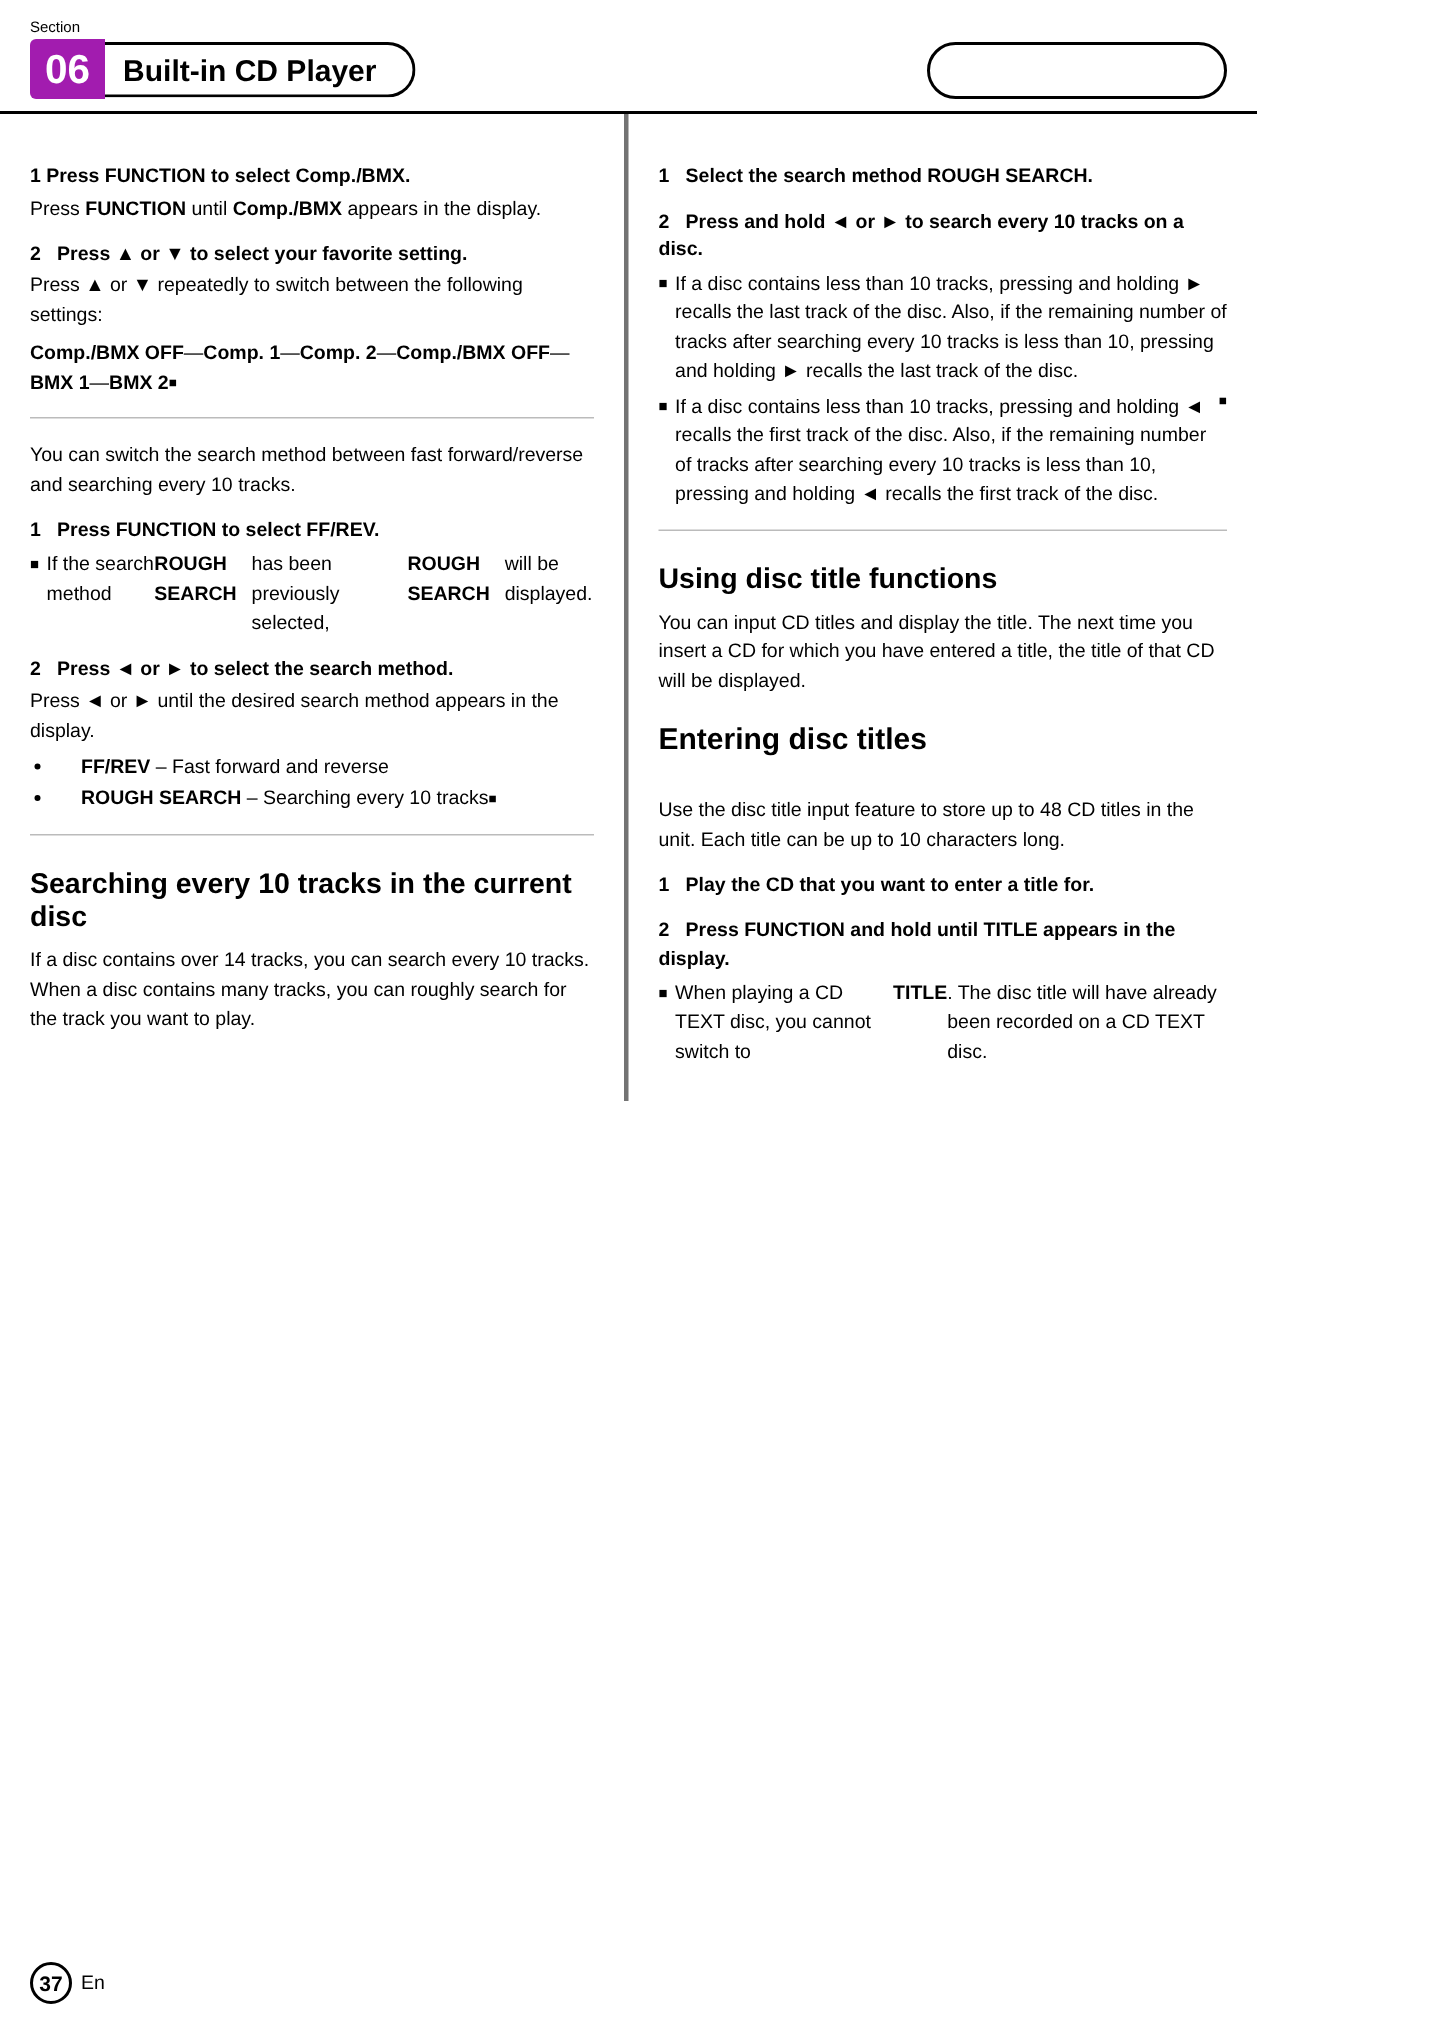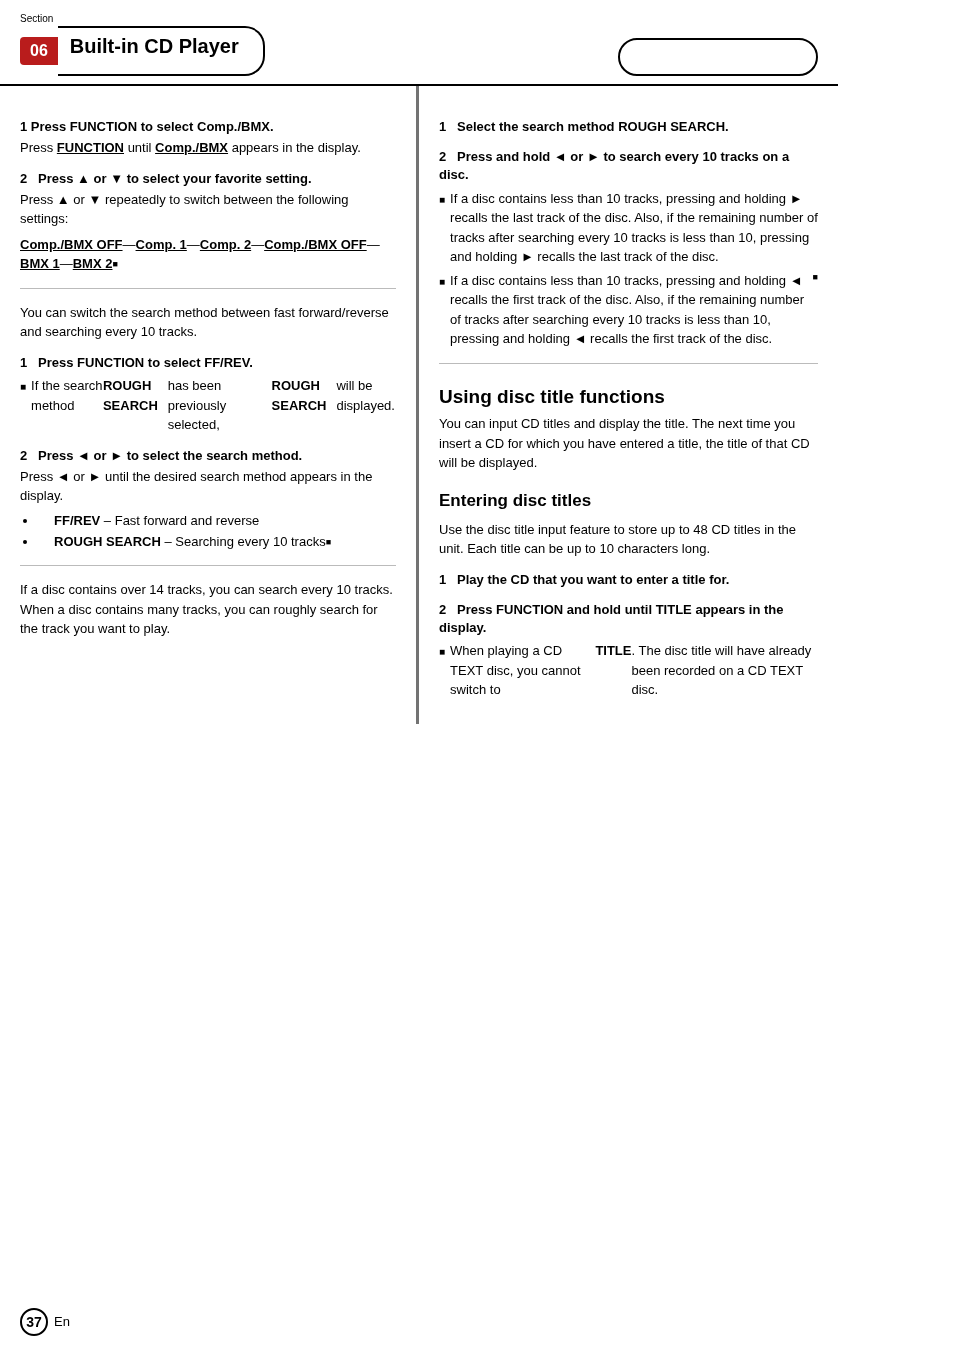--- a/index.html
+++ b/index.html
@@ -26,33 +26,33 @@
       position: absolute;
       top: 12px;
       left: 20px;
     }
     .section-box {
       display: flex;
       align-items: center;
       margin-top: 18px;
     }
     .section-number {
-      background: #b91c1c;
+      background: #a21caf;
       color: #fff;
-      font-size: 16px;
+      font-size: 27px;
       font-weight: bold;
       padding: 4px 10px;
       border-radius: 4px 0 0 4px;
       line-height: 1.2;
     }
     .section-title-box {
       border: 2px solid #000;
       border-left: none;
       border-radius: 0 20px 20px 0;
-      padding: 4px 24px 13px 12px;
+      padding: 4px 24px 0 12px;
       font-size: 20px;
       font-weight: bold;
     }
     .header-oval {
       border: 2px solid #000;
       border-radius: 20px;
       padding: 4px 40px;
       min-width: 200px;
       height: 38px;
       margin-left: auto;
@@ -90,21 +90,20 @@
       margin: 12px 0 2px 0;
       line-height: 1.4;
     }
     .step-body {
       font-size: 13px;
       margin-bottom: 6px;
       line-height: 1.5;
     }
     .step-body b {
       font-weight: bold;
-      text-decoration: underline;
     }
     .bullet-list {
       margin: 4px 0 4px 18px;
       list-style: disc;
       font-size: 13px;
     }
     .bullet-list li {
       margin-bottom: 3px;
       line-height: 1.4;
       padding-left: 16px;
@@ -214,20 +213,21 @@
         </p>
         <ul class="bullet-list">
           <li><b>FF/REV</b> – Fast forward and reverse</li>
           <li><b>ROUGH SEARCH</b> – Searching every 10 tracks<span class="inline-square">■</span></li>
         </ul>
       </div>
 
       <hr class="hdivider">
 
       <div>
+        <h2 class="section-heading">Searching every 10 tracks in the current disc</h2>
         <p class="section-intro">If a disc contains over 14 tracks, you can search every 10 tracks. When a disc contains many tracks, you can roughly search for the track you want to play.</p>
       </div>
 
     </div>
 
     <div class="col-right">
 
       <div>
         <p class="step-heading">
           1 &nbsp;&nbsp;Select the search method ROUGH SEARCH.
@@ -245,21 +245,21 @@
           If a disc contains less than 10 tracks, pressing and holding ◄ recalls the first track of the disc. Also, if the remaining number of tracks after searching every 10 tracks is less than 10, pressing and holding ◄ recalls the first track of the disc.<span class="inline-square">■</span>
         </div>
       </div>
 
       <hr class="hdivider">
 
       <div>
         <h2 class="section-heading">Using disc title functions</h2>
         <p class="section-intro">You can input CD titles and display the title. The next time you insert a CD for which you have entered a title, the title of that CD will be displayed.</p>
 
-        <h3 style="font-size:17px; font-weight:bold; margin: 16px 0 6px 0;">Entering disc titles</h3>
+        <h3 style="font-size:20px; font-weight:bold; margin: 16px 0 22px 0;">Entering disc titles</h3>
         <p class="section-intro">Use the disc title input feature to store up to 48 CD titles in the unit. Each title can be up to 10 characters long.</p>
 
         <p class="step-heading">
           1 &nbsp;&nbsp;Play the CD that you want to enter a title for.
         </p>
 
         <p class="step-heading">
           2 &nbsp;&nbsp;Press FUNCTION and hold until TITLE appears in the display.
         </p>
 

